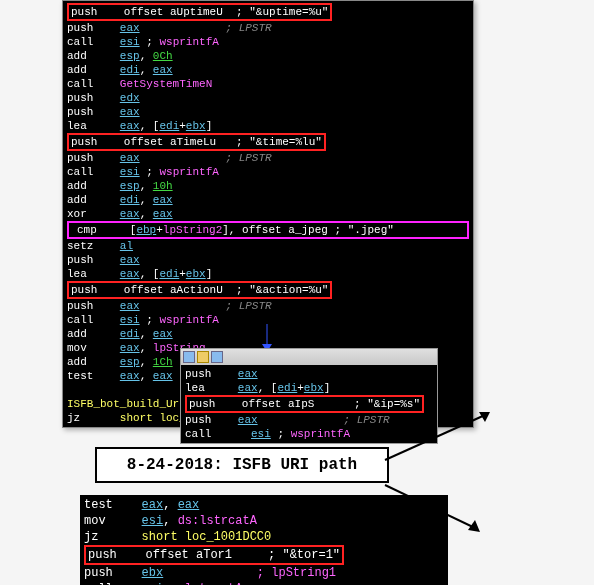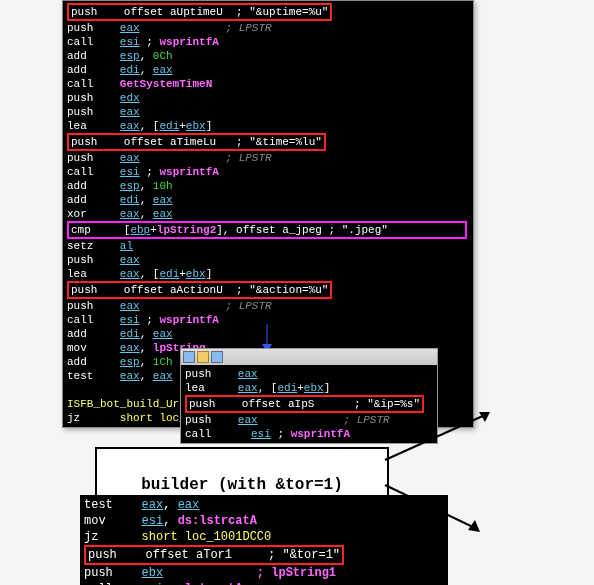--- a/index.html
+++ b/index.html
@@ -23,32 +23,32 @@
     background: #000;
     color: #fff;
     padding: 2px 4px;
     line-height: 14px;
     white-space: pre;
     position: relative;
   }
   .asm-line { display: flex; }
   .reg { color: #66c3e8; text-decoration: underline; }
   .mnem { color: #fff; display: inline-block; }
-  .imm { color: #44d844; }
+  .imm { color: #44d844; text-decoration: underline; }
   .comment { color: #888; font-style: italic; }
   .lbl { color: #ffff66; }
-  .pink { color: #ff66ff; font-weight: bold; }
+  .pink { color: #ff66ff; }
   .redbox {
     border: 2px solid #ff2222;
     padding: 0 2px;
     display: inline-block;
   }
   .pinkbox {
     border: 2px solid #ff22ff;
-    padding: 0 2px;
+    padding: 0 8px;
     display: inline-block;
     width: calc(100% - 10px);
   }
   .flow-box {
     position: absolute;
     background: #d4d0c8;
     border: 1px solid #999;
   }
   .flow-titlebar {
     height: 14px;
@@ -97,22 +97,21 @@
 <div class="flow-box" style="left:180px; top:348px; width:256px;">
   <div class="flow-titlebar">
     <div class="tb-icon"></div>
     <div class="tb-icon2"></div>
     <div class="tb-icon"></div>
   </div>
   <div class="code-panel" id="sub-code"><div class="asm-line"><span class="mnem">push    </span><span class="reg">eax</span></div><div class="asm-line"><span class="mnem">lea     </span><span class="reg">eax</span><span class="mnem">, [</span><span class="reg">edi</span><span class="mnem">+</span><span class="reg">ebx</span><span class="mnem">]</span></div><div class="asm-line"><span class="redbox"><span class="mnem">push    offset aIpS      ; "&amp;ip=%s"</span></span></div><div class="asm-line"><span class="mnem">push    </span><span class="reg">eax</span><span class="comment">             ; LPSTR</span></div><div class="asm-line"><span class="mnem">call      </span><span class="reg">esi</span><span class="mnem"> ; </span><span class="pink">wsprintfA</span></div></div>
 </div>
 
 <div class="note-box" style="left:95px; top:447px; width:270px;">
-  <br>
-  <span>builder (with &amp;tor=1)</span>
+  <span>8-24-2018: ISFB URI path</span><br>
 </div>
 
 <svg class="arrow-svg" style="left:375px; top:410px; width:130px; height:55px;">
   <line x1="10" y1="50" x2="110" y2="5" stroke="#000" stroke-width="2"></line>
   <polygon points="115,2 104,2 110,12" fill="#000"></polygon>
 </svg>
 <svg class="arrow-svg" style="left:375px; top:480px; width:130px; height:55px;">
   <line x1="10" y1="5" x2="100" y2="48" stroke="#000" stroke-width="2"></line>
   <polygon points="105,52 93,50 100,40" fill="#000"></polygon>
 </svg>

